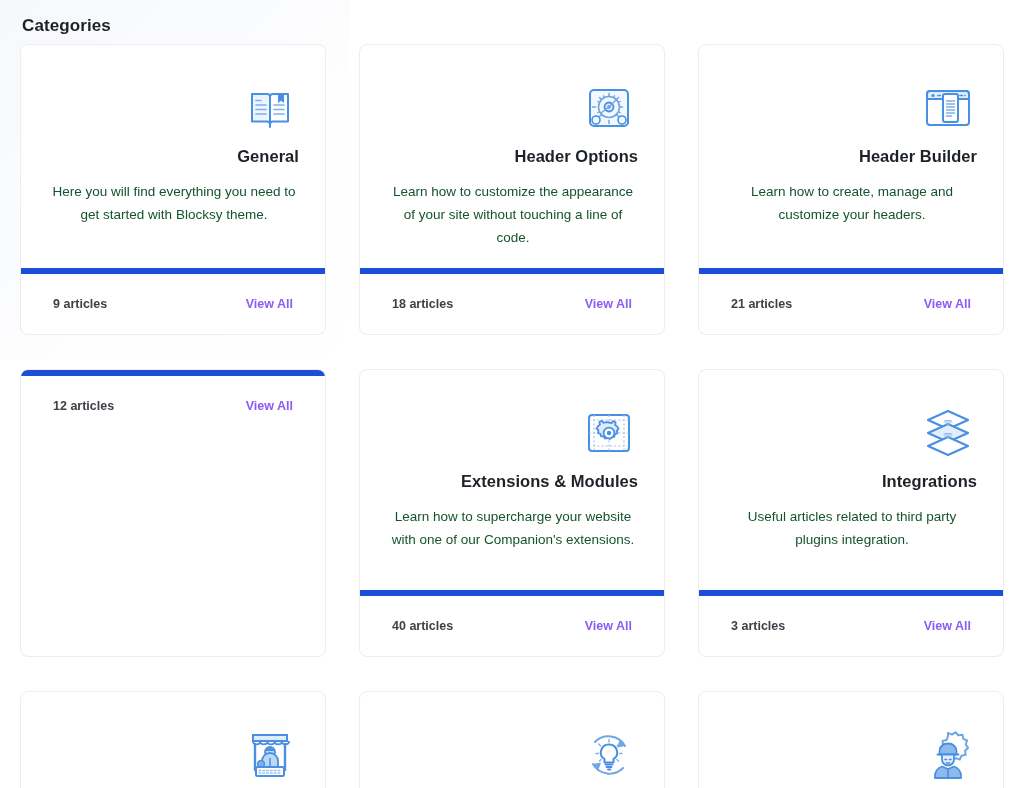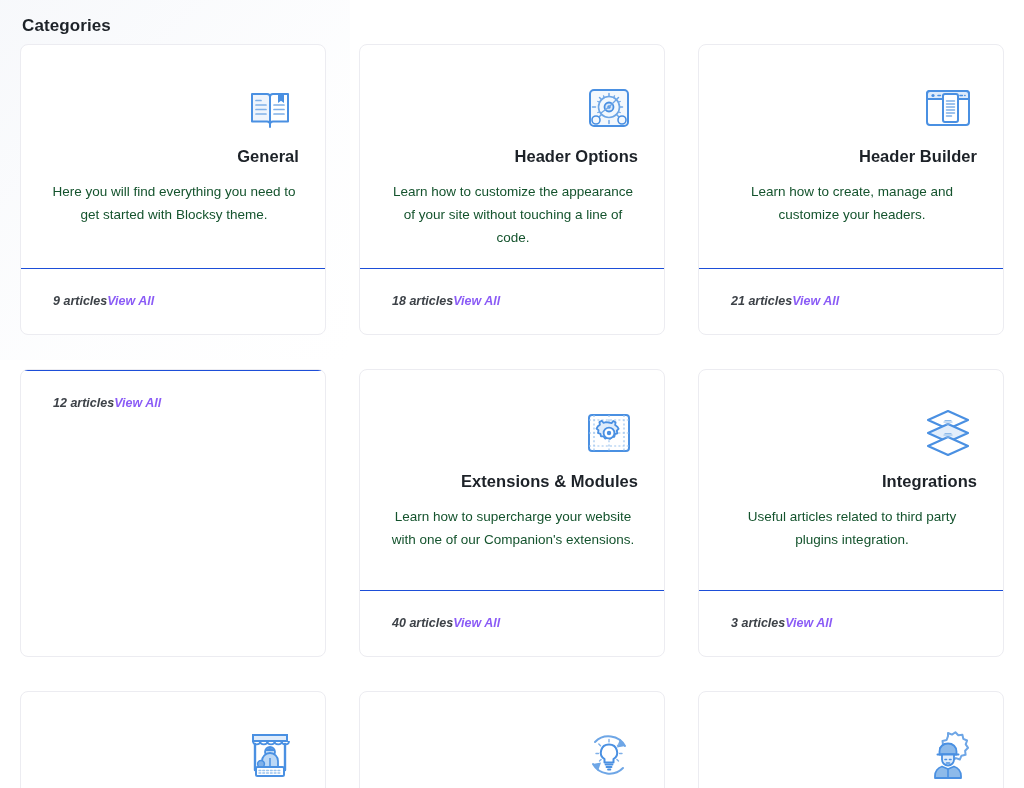--- a/index.html
+++ b/index.html
@@ -87,26 +87,26 @@
 
   .card-desc {
     font-size: 13.5px;
     line-height: 1.72;
     color: #14532d;
     font-weight: 400;
     max-width: 250px;
   }
 
   .card-footer {
-    border-top: 1px solid #1d4ed8;
+    border-top: 6px solid #1d4ed8;
     height: 66px;
     display: flex;
     align-items: center;
+    justify-content: space-between;
     padding: 0 32px;
-    font-style: italic;
   }
 
   .articles-count {
     font-size: 12.5px;
     font-weight: 700;
     color: #3d4248;
   }
 
   .view-all {
     font-size: 12.5px;

